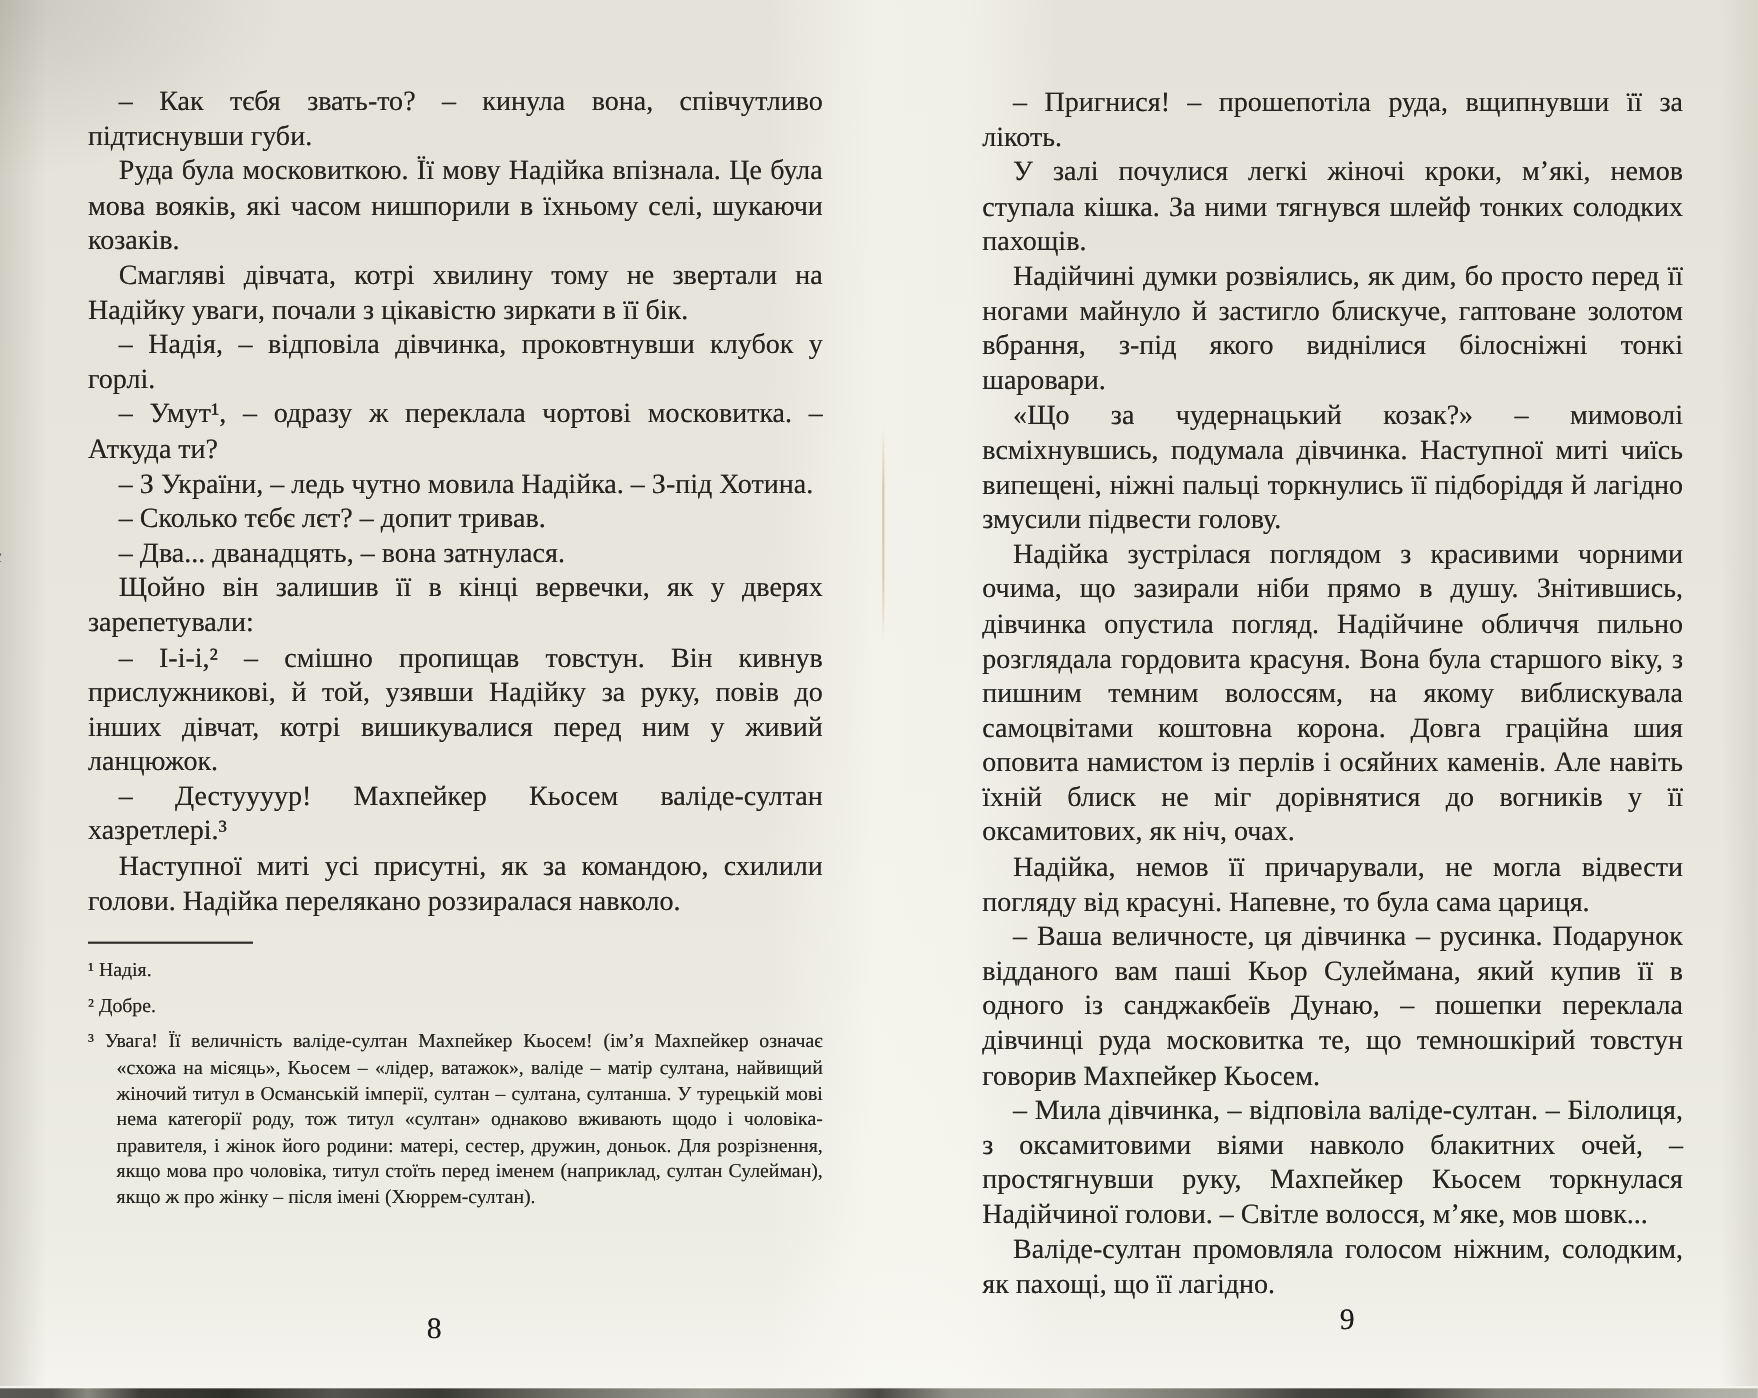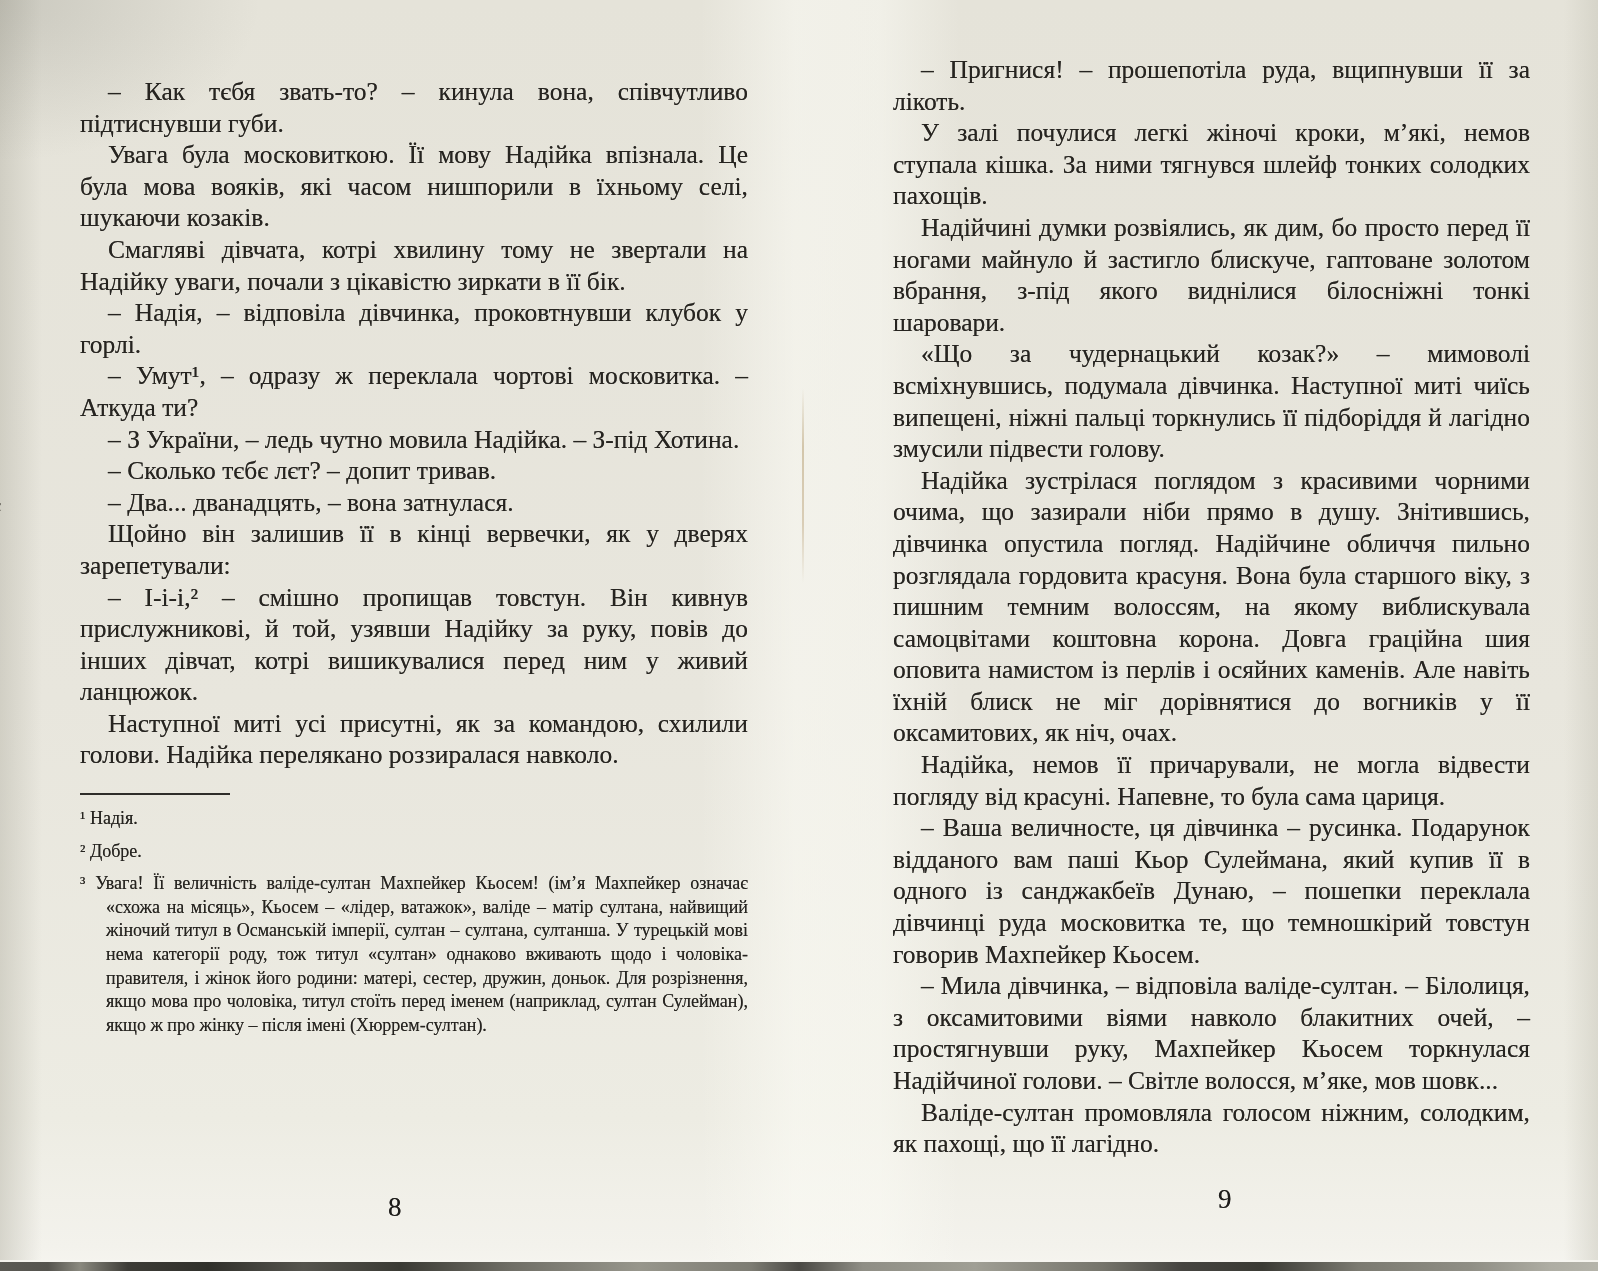--- a/index.html
+++ b/index.html
@@ -18,21 +18,21 @@
       linear-gradient(180deg, #e5e3d9 0%, #e8e6dd 55%, #edece3 88%, #f3f2ec 98%, #f6f5f0 100%);
   }
   .page{
     position:absolute;
     color:#262420;
     font-size:25.5px;
     line-height:31.6px;
     text-shadow:0 0 0.5px rgba(38,36,32,0.65);
   }
   .page.left{left:80px;top:76px;width:668px;}
-  .page.right{left:893px;top:54px;width:637px;}
+  .page.right{left:893px;top:77px;width:637px;}
   p.para{
     margin:0;
     text-indent:28px;
     text-align:justify;
     hyphens:auto;
   }
   .footnotes{margin-top:22px;}
   .fn-rule{
     width:150px;height:0;
     border-top:2.5px solid #2e2d2a;
@@ -77,29 +77,30 @@
     background:rgba(246,245,240,0.9);
   }
 </style>
 </head>
 <body>
 
 <div class="scan">
 
   <div class="page left">
     <p class="para">– Как тєбя звать-то? – кинула вона, співчутливо підтиснувши губи.</p>
-    <p class="para">Увага була московиткою. Її мову Надійка впізнала. Це була мова вояків, які часом нишпорили в їхньому селі, шукаючи козаків.</p>
+    <p class="para">Руда була московиткою. Її мову Надійка впізнала. Це була мова вояків, які часом нишпорили в їхньому селі, шукаючи козаків.</p>
     <p class="para">Смагляві дівчата, котрі хвилину тому не звертали на Надійку уваги, почали з цікавістю зиркати в її бік.</p>
     <p class="para">– Надія, – відповіла дівчинка, проковтнувши клубок у горлі.</p>
     <p class="para">– Умут¹, – одразу ж переклала чортові московитка. – Аткуда ти?</p>
     <p class="para">– З України, – ледь чутно мовила Надійка. – З-під Хотина.</p>
     <p class="para">– Сколько тєбє лєт? – допит тривав.</p>
     <p class="para">– Два... дванадцять, – вона затнулася.</p>
     <p class="para">Щойно він залишив її в кінці вервечки, як у дверях зарепетували:</p>
     <p class="para">– І-і-і,² – смішно пропищав товстун. Він кивнув прислужникові, й той, узявши Надійку за руку, повів до інших дівчат, котрі вишикувалися перед ним у живий ланцюжок.</p>
+    <p class="para">– Дестуууур! Махпейкер Кьосем валіде-султан хазретлері.³</p>
     <p class="para">Наступної миті усі присутні, як за командою, схилили голови. Надійка перелякано роззиралася навколо.</p>
 
     <div class="footnotes">
       <div class="fn-rule"></div>
       <p class="fn">¹ Надія.</p>
       <p class="fn">² Добре.</p>
       <p class="fn">³ Увага! Її величність валіде-султан Махпейкер Кьосем! (ім’я Махпейкер означає «схожа на місяць», Кьосем – «лідер, ватажок», валіде – матір султана, найвищий жіночий титул в Османській імперії, султан – султана, султанша. У турецькій мові нема категорії роду, тож титул «султан» однаково вживають щодо і чоловіка-правителя, і жінок його родини: матері, сестер, дружин, доньок. Для розрізнення, якщо мова про чоловіка, титул стоїть перед іменем (наприклад, султан Сулейман), якщо ж про жінку – після імені (Хюррем-султан).</p>
     </div>
   </div>
 

